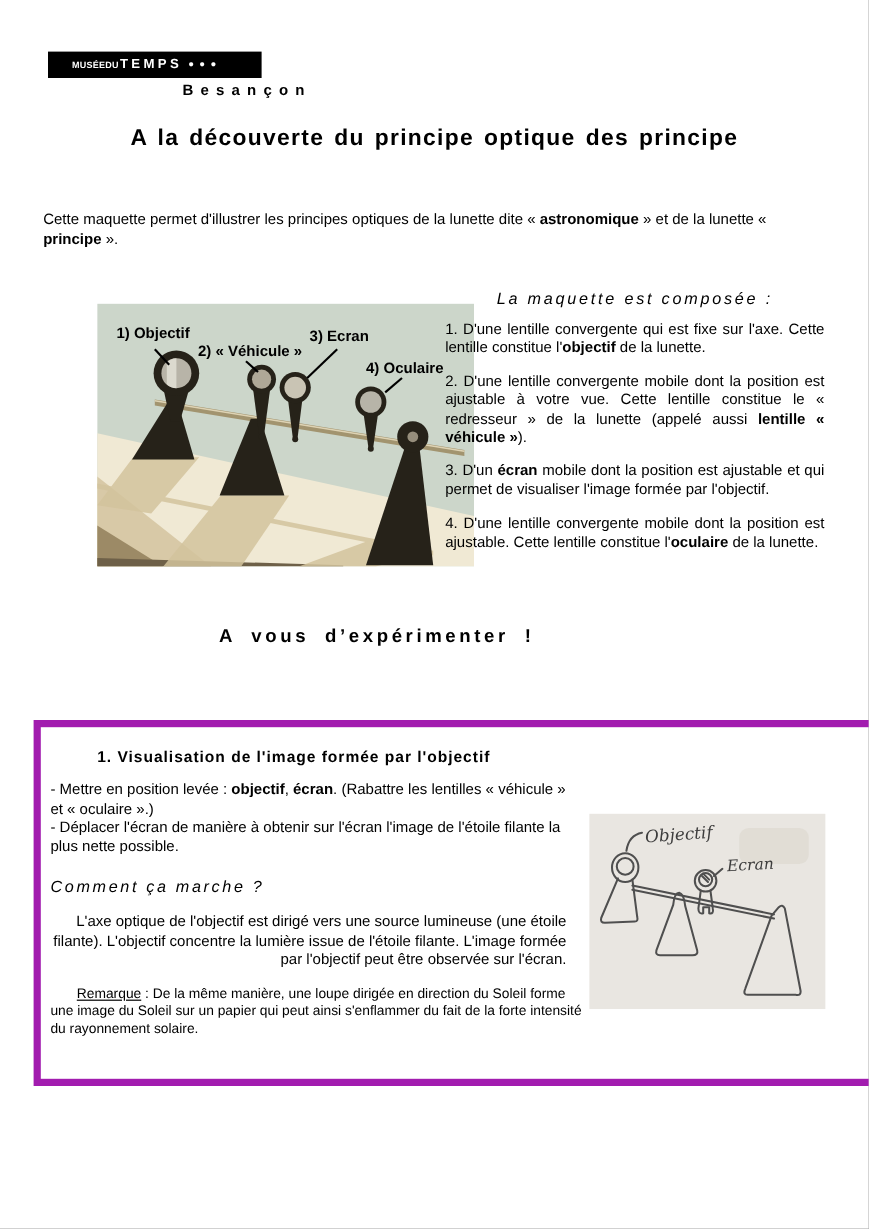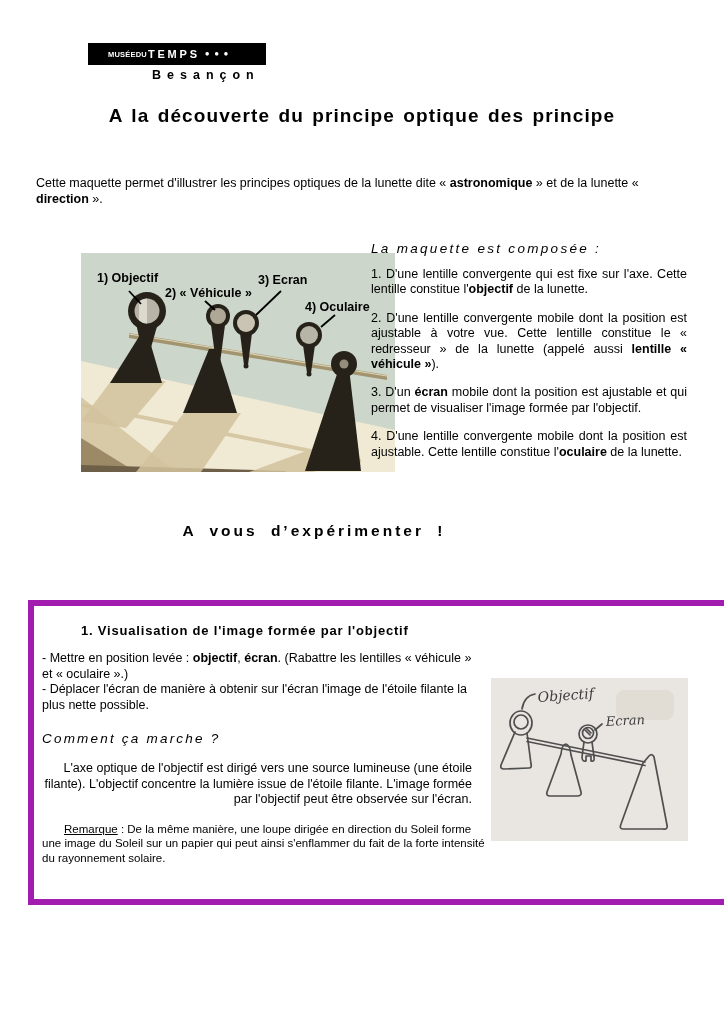--- a/index.html
+++ b/index.html
@@ -6,40 +6,40 @@
   .page{
     position:relative;width:724px;height:1024px;background:#ffffff;
     font-family:"Liberation Sans","DejaVu Sans",sans-serif;color:#000;
     margin:0 auto;overflow:hidden;
   }
   .b{font-weight:bold;}
   
   .logo{position:absolute;left:40px;top:43px;width:240px;height:42px;}
   .logo-banner{
     position:absolute;left:0;top:0;width:178px;height:22px;background:#000;color:#fff;
-    display:flex;align-items:center;padding-left:20px;box-sizing:border-box;white-space:nowrap;margin-left:48px;
+    display:flex;align-items:center;padding-left:20px;box-sizing:border-box;white-space:nowrap;
   }
   .brand-small{font-size:7.5px;font-weight:bold;letter-spacing:.2px;}
   .brand-bold{font-size:11px;font-weight:bold;letter-spacing:2.8px;margin-left:1px;}
   .brand-dots{font-size:8px;letter-spacing:4.5px;margin-left:5px;line-height:1;}
   .logo-city{
     position:absolute;left:112px;top:25px;font-weight:bold;font-size:12.5px;
     letter-spacing:6px;white-space:nowrap;
   }
   
   .doc-title{
     position:absolute;left:0;top:105px;width:724px;text-align:center;
     font-size:19px;font-weight:bold;letter-spacing:1.1px;word-spacing:2px;margin:0;
   }
   .intro{position:absolute;left:36px;top:176px;width:654px;font-size:12.5px;line-height:15.5px;margin:0;}
   
   .photo-figure{position:absolute;left:41px;top:253px;width:314px;height:219px;padding-left:40px;}
   .photo-figure svg{display:block;}
   .right-col{position:absolute;left:371px;top:241px;width:316px;}
-  .comp-heading{font-style:italic;font-size:13.5px;letter-spacing:2.3px;margin:0 0 11px 0;font-weight:normal;}
+  .comp-heading{font-style:italic;font-size:13.5px;letter-spacing:2.3px;text-align:center;margin:0 0 11px 0;font-weight:normal;}
   .comp-item{font-size:12.5px;line-height:15.4px;text-align:justify;margin:0 0 13px 0;}
   .comp-item:last-child{margin-bottom:0;}
   
   .cta{
     position:absolute;left:0;top:522px;width:628px;text-align:center;margin:0;
     font-size:15.5px;font-weight:bold;letter-spacing:3px;word-spacing:6px;
   }
   
   .exp-box{
     position:absolute;left:28px;top:600px;width:719px;height:305px;
@@ -65,21 +65,21 @@
     <div class="logo-banner">
       <span class="brand-small">MUSÉEDU</span>
       <span class="brand-bold">TEMPS</span>
       <span class="brand-dots">●●●</span>
     </div>
     <div class="logo-city">Besançon</div>
   </div>
 
   <h1 class="doc-title">A la découverte du principe optique des principe</h1>
 
-  <p class="intro"><span>Cette maquette permet d'illustrer les principes optiques de la lunette dite « </span><span class="b">astronomique</span><span> » et de la lunette « </span><span class="b">direction</span><span> ».</span></p>
+  <p class="intro"><span>Cette maquette permet d'illustrer les principes optiques de la lunette dite « </span><span class="b">astronomique</span><span> » et de la lunette « </span><span class="b">principe</span><span> ».</span></p>
 
   <div class="photo-figure">
     <svg viewBox="0 0 314 219" width="314" height="219">
       <rect x="0" y="0" width="314" height="219" fill="#ccd6ca"></rect>
 
       <polygon points="0,108 314,177 314,219 0,219" fill="#f0e9d4"></polygon>
 
       <polygon points="0,144 95,219 0,219" fill="#d8c9a7"></polygon>
       <polygon points="0,185 55,219 0,219" fill="#9c8a66"></polygon>
       <polygon points="0,212 205,218 205,219 0,219" fill="#6e6048"></polygon>

